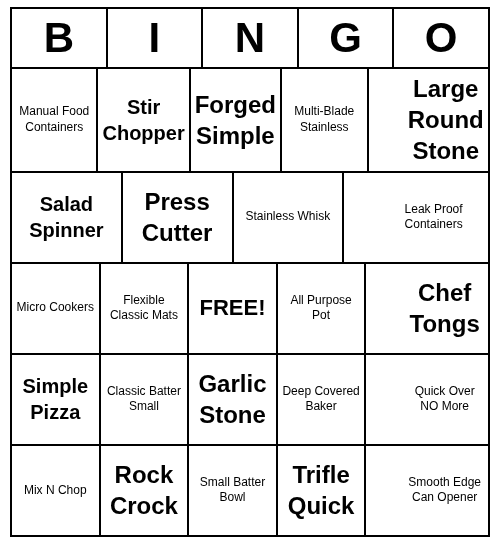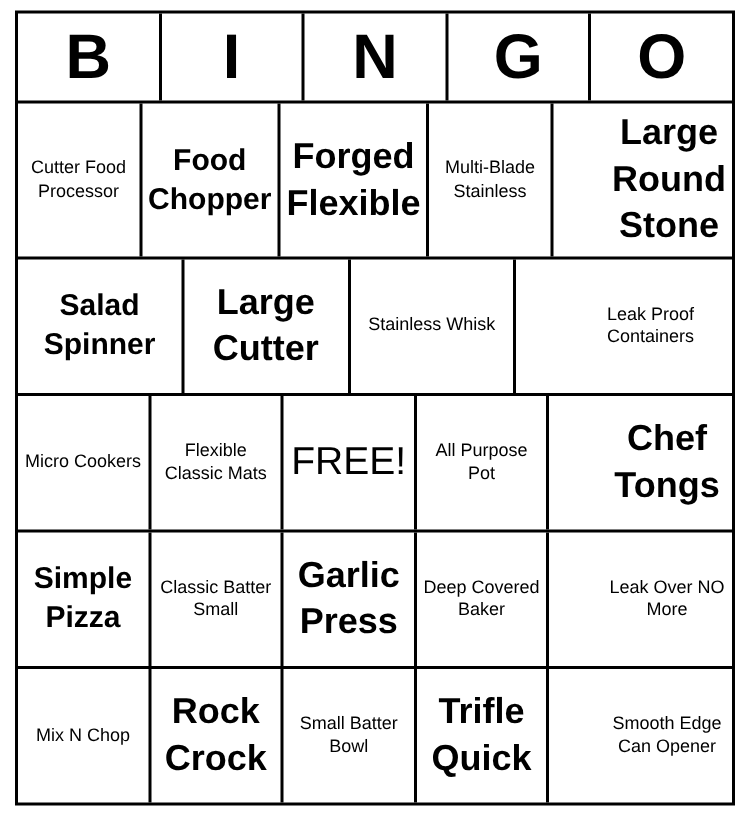--- a/index.html
+++ b/index.html
@@ -70,62 +70,62 @@
     }
     .bingo-cell.large-text {
       font-size: 20px;
       font-weight: bold;
     }
     .bingo-cell.xlarge-text {
       font-size: 24px;
       font-weight: bold;
     }
     .bingo-cell.free {
-      font-size: 26px;
-      font-weight: normal;
+      font-size: 22px;
+      font-weight: bold;
     }
   </style>
 </head>
 <body>
 
 <div class="bingo-card">
   <div class="bingo-header">
   <div class="bingo-header-cell">B</div>
       <div class="bingo-header-cell">I</div>
       <div class="bingo-header-cell">N</div>
       <div class="bingo-header-cell">G</div>
       <div class="bingo-header-cell">O</div>
     </div>
   <div class="bingo-grid">
   <div class="bingo-row">
-        <div class="bingo-cell">Cutter Food Processor</div>
-        <div class="bingo-cell large-text">Food Chopper</div>
-        <div class="bingo-cell xlarge-text">Forged Flexible</div>
+        <div class="bingo-cell">Manual Food Containers</div>
+        <div class="bingo-cell large-text">Stir Chopper</div>
+        <div class="bingo-cell xlarge-text">Forged Simple</div>
         <div class="bingo-cell">Multi-Blade Stainless</div>
         <div class="bingo-cell xlarge-text">Large Round Stone</div>
       </div>
       <div class="bingo-row">
         <div class="bingo-cell large-text">Salad Spinner</div>
-        <div class="bingo-cell xlarge-text">Large Cutter</div>
+        <div class="bingo-cell xlarge-text">Press Cutter</div>
         <div class="bingo-cell">Stainless Whisk</div>
         <div class="bingo-cell">Leak Proof Containers</div>
       </div>
       <div class="bingo-row">
         <div class="bingo-cell">Micro Cookers</div>
         <div class="bingo-cell">Flexible Classic Mats</div>
         <div class="bingo-cell free">FREE!</div>
         <div class="bingo-cell">All Purpose Pot</div>
         <div class="bingo-cell xlarge-text">Chef Tongs</div>
       </div>
       <div class="bingo-row">
         <div class="bingo-cell large-text">Simple Pizza</div>
         <div class="bingo-cell">Classic Batter Small</div>
-        <div class="bingo-cell xlarge-text">Garlic Press</div>
+        <div class="bingo-cell xlarge-text">Garlic Stone</div>
         <div class="bingo-cell">Deep Covered Baker</div>
-        <div class="bingo-cell">Leak Over NO More</div>
+        <div class="bingo-cell">Quick Over NO More</div>
       </div>
       <div class="bingo-row">
         <div class="bingo-cell">Mix N Chop</div>
         <div class="bingo-cell xlarge-text">Rock Crock</div>
         <div class="bingo-cell">Small Batter Bowl</div>
         <div class="bingo-cell xlarge-text">Trifle Quick</div>
         <div class="bingo-cell">Smooth Edge Can Opener</div>
       </div>
     </div>
 </div>

